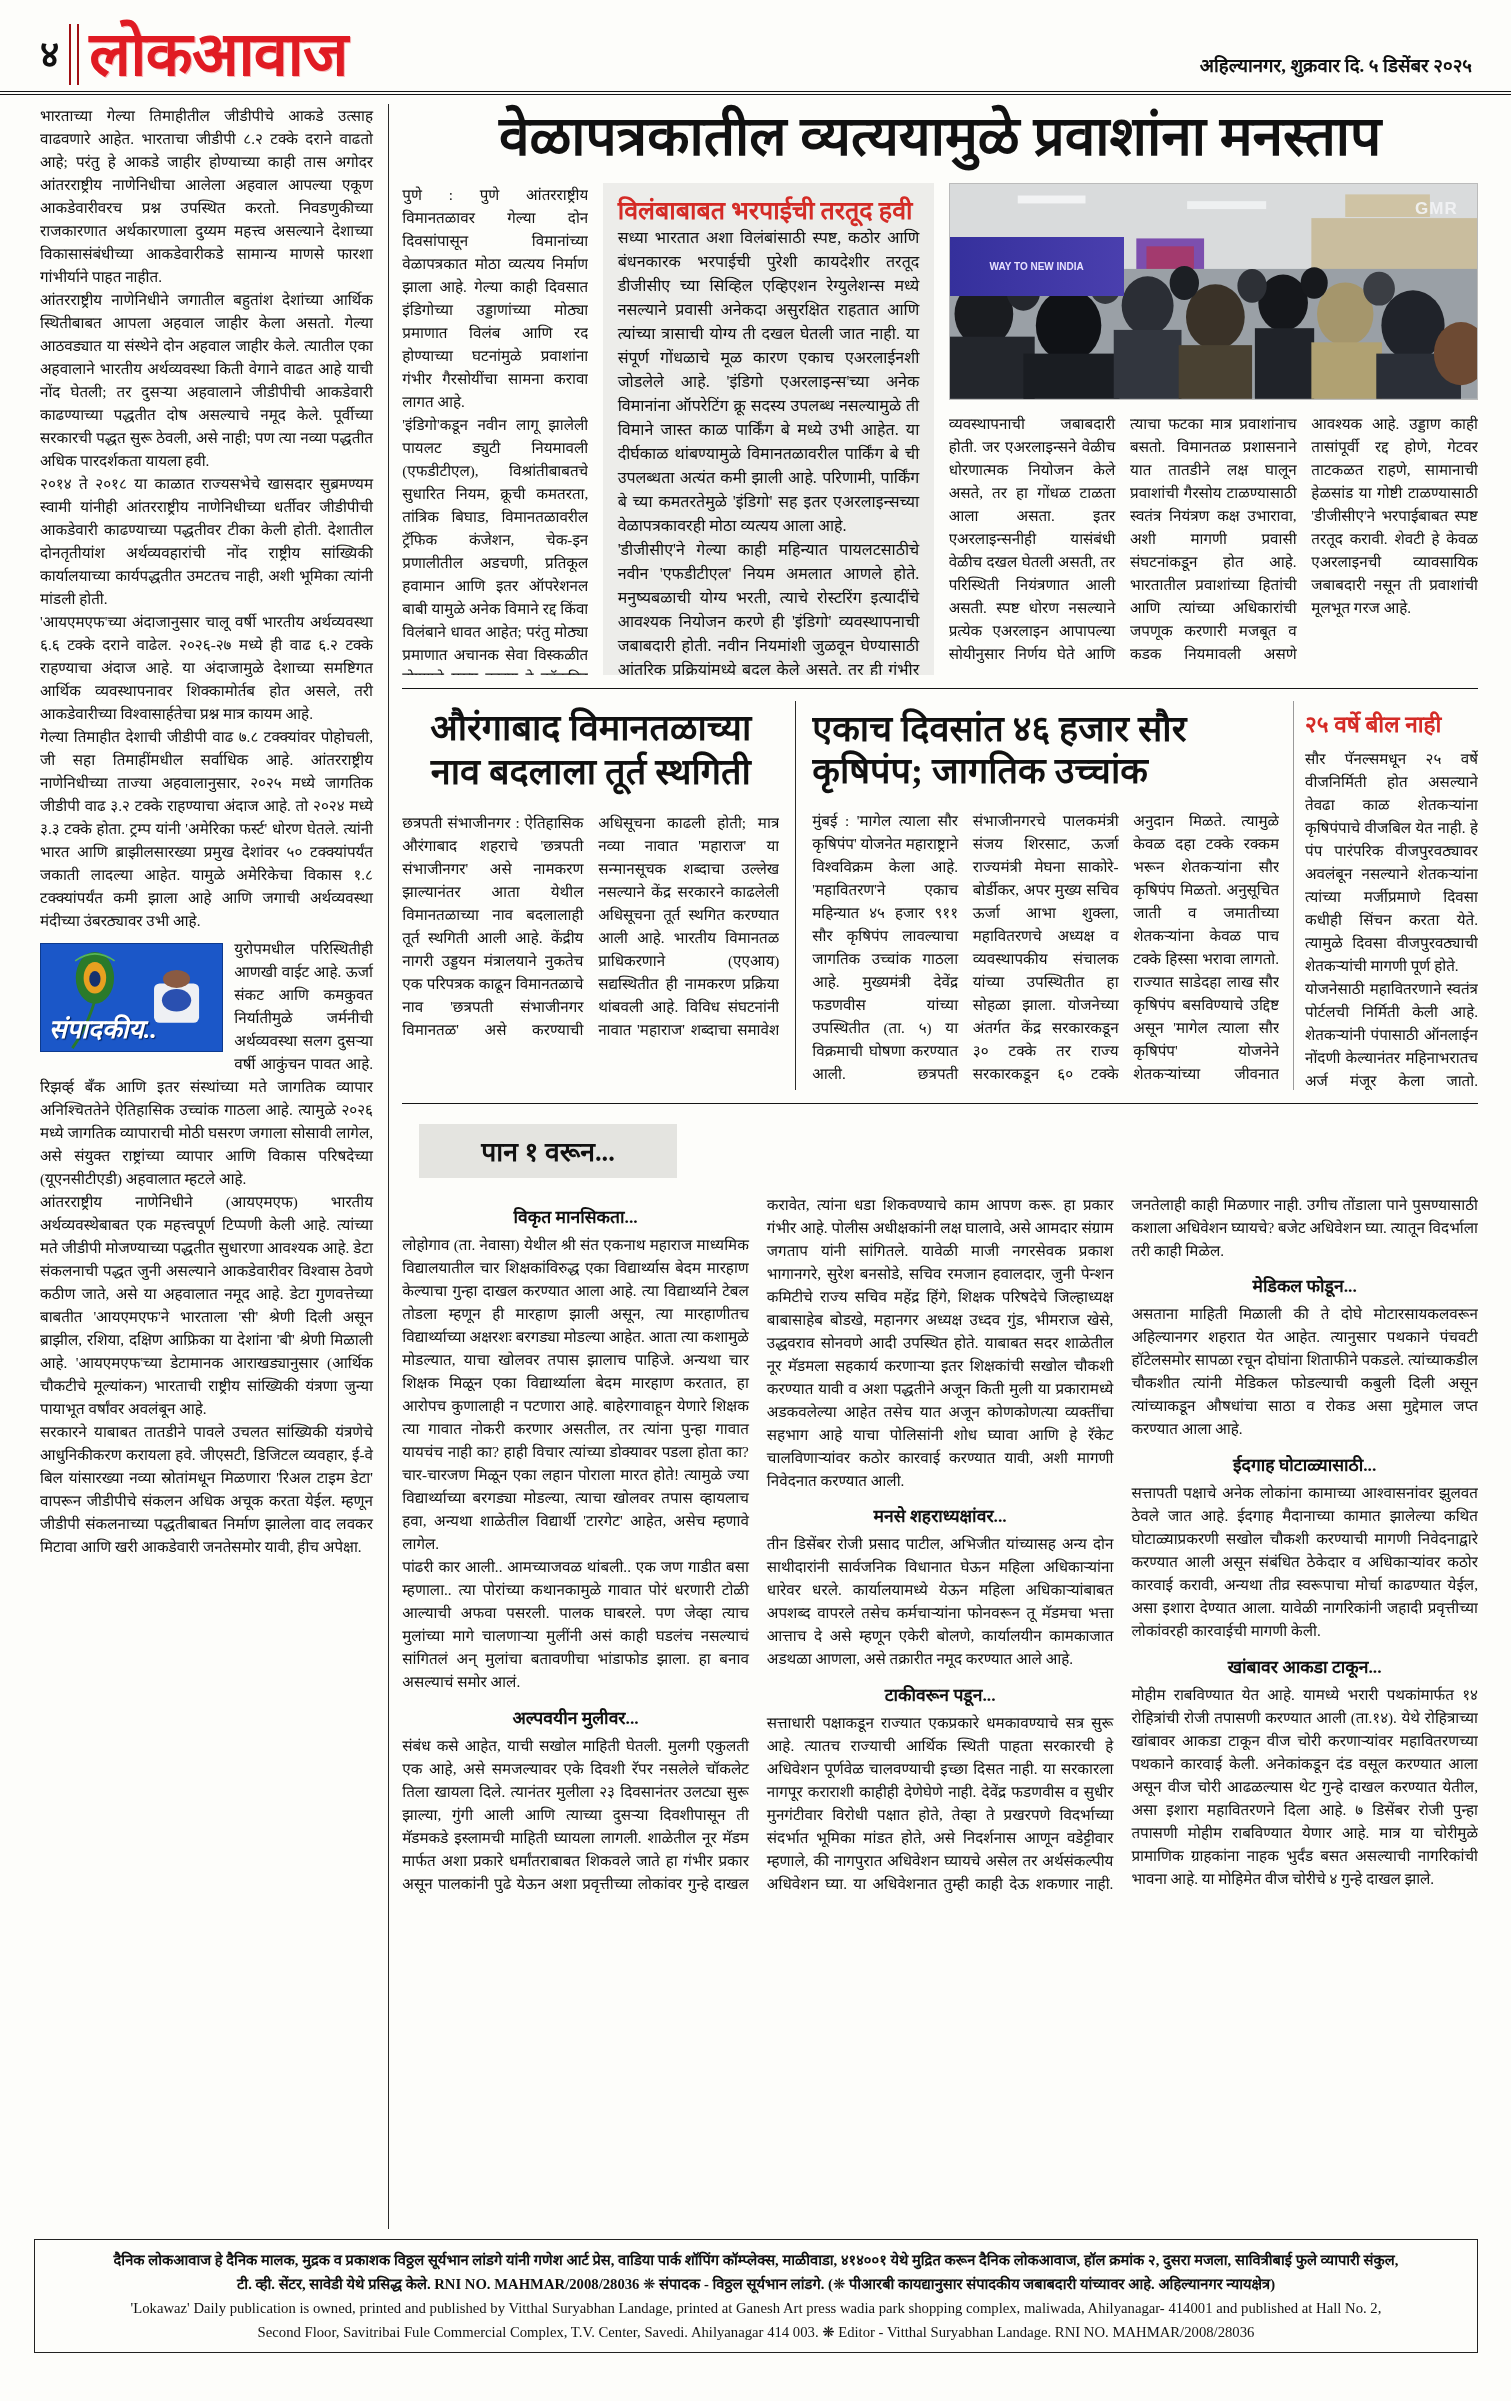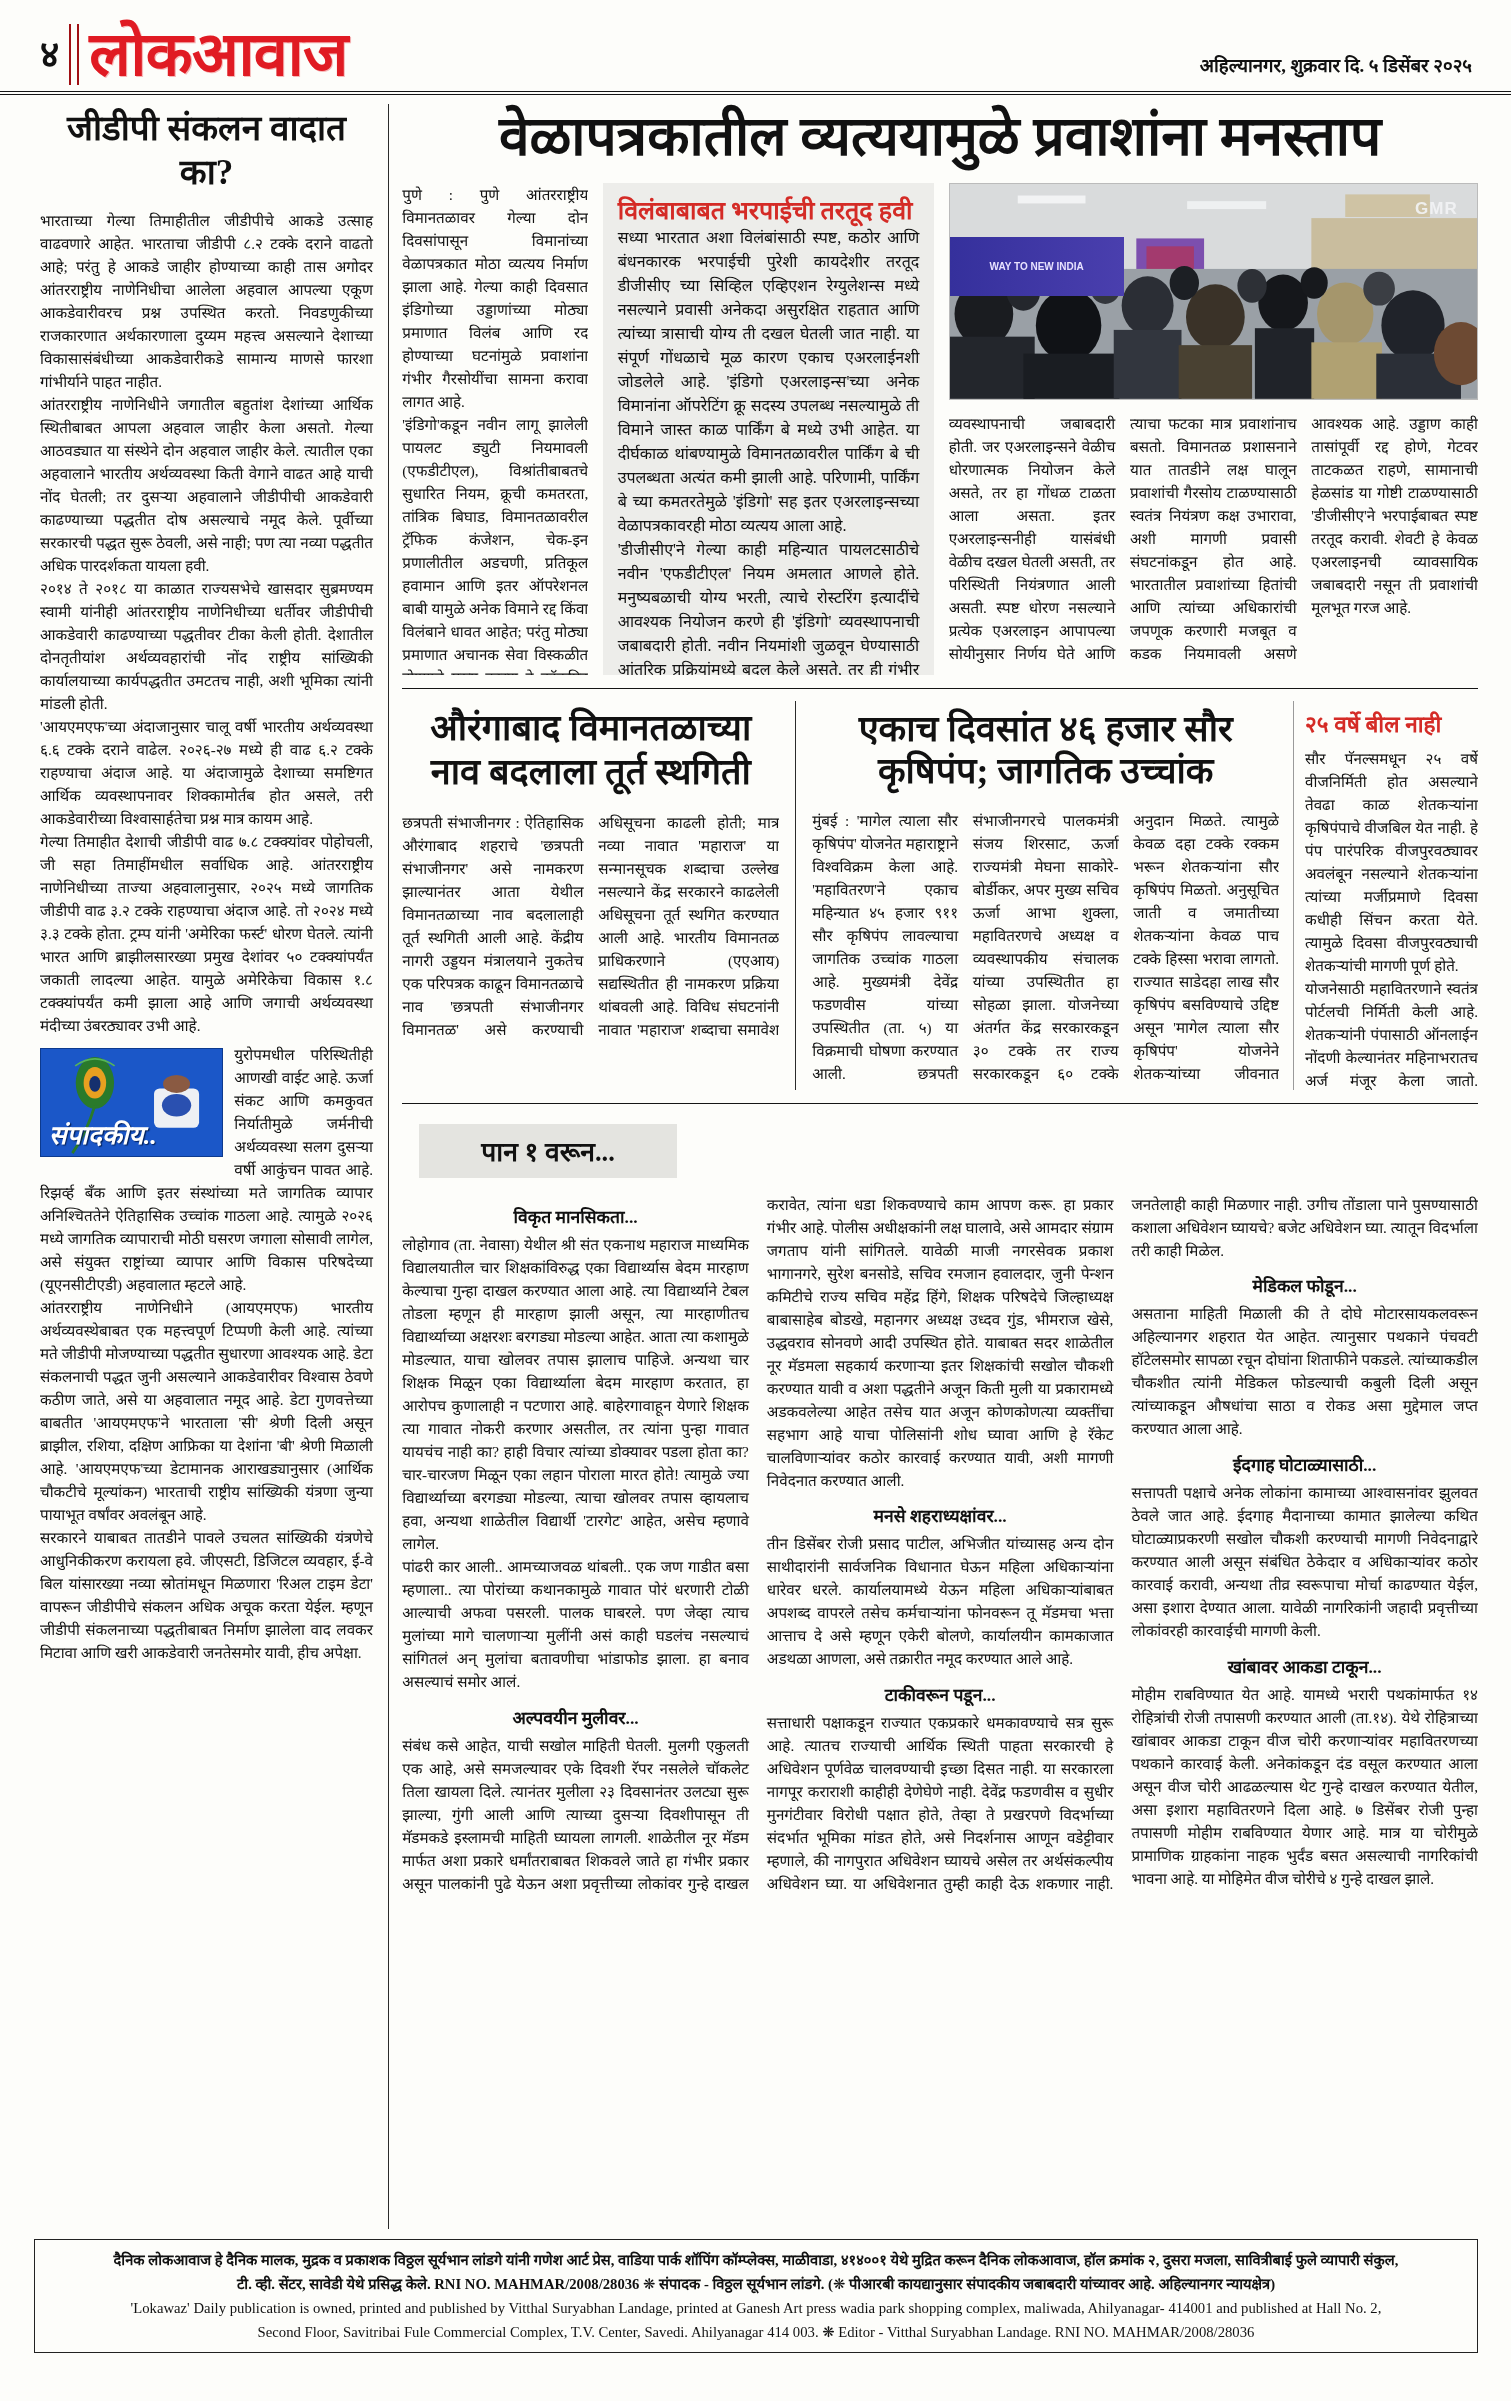--- a/index.html
+++ b/index.html
@@ -40,21 +40,21 @@
                 font-family:"Liberation Sans",sans-serif;text-align:center;padding:0 5.6px;box-sizing:border-box;}
   .below-photo{flex:1;column-count:3;column-gap:14.7px;overflow:hidden;}
   .rule{border-top:1.7px solid #151515;margin:12.4px 0;}
   
   .band2{display:flex;gap:16px;height:389px;overflow:hidden;}
   .story2{width:377px;flex:0 0 auto;border-right:1.1px solid #2b2b2b;padding-right:16px;overflow:hidden;}
   .story2-head{font-size:36px;font-weight:bold;text-align:center;line-height:1.22;margin:5.6px 0 16px;}
   .story2-body{column-count:2;column-gap:14.7px;height:237px;overflow:hidden;}
   .story3{flex:1;display:flex;gap:13.6px;overflow:hidden;}
   .story3-left{flex:1;overflow:hidden;}
-  .story3-head{font-size:36px;font-weight:bold;text-align:center;line-height:1.15;margin:8px 0 17px;}
+  .story3-head{font-size:36px;font-weight:bold;text-align:left;line-height:1.15;margin:8px 0 17px;}
   .story3-body{column-count:3;column-gap:14.7px;height:294px;overflow:hidden;}
   .story3-side{width:173px;flex:0 0 auto;border-left:0.6px solid #9a9a9a;padding-left:11.3px;overflow:hidden;}
   .side-title{color:#d42b26;font-size:22.6px;font-weight:bold;margin:6.8px 0 8px;}
   
   .cont{flex:1;overflow:hidden;margin-top:3.4px;}
   .cont-label{display:inline-block;background:#e4e4e0;font-size:26.5px;font-weight:bold;
               padding:9px 62px;margin:4.5px 0 14.7px 17px;}
   .cont-cols{column-count:3;column-gap:18px;height:954px;overflow:hidden;}
   .cont-sub{font-weight:bold;text-align:center;font-size:17.5px;margin:11.3px 0 5.6px;}
   .cont-sub:empty{display:none;margin:0;}
@@ -74,21 +74,20 @@
       <div class="pageno">४</div>
       <div class="mast-bars"></div>
       <div class="masthead">लोकआवाज</div>
     </div>
     <div class="dateline">अहिल्यानगर, शुक्रवार दि. ५ डिसेंबर २०२५</div>
   </div>
 
   <div class="main">
 
     <div class="left-col">
-      <div class="edit-head">जीडीपी संकलन वादात का?</div>
       <div class="body-text">भारताच्या गेल्या तिमाहीतील जीडीपीचे आकडे उत्साह वाढवणारे आहेत. भारताचा जीडीपी ८.२ टक्के दराने वाढतो आहे; परंतु हे आकडे जाहीर होण्याच्या काही तास अगोदर आंतरराष्ट्रीय नाणेनिधीचा आलेला अहवाल आपल्या एकूण आकडेवारीवरच प्रश्न उपस्थित करतो. निवडणुकीच्या राजकारणात अर्थकारणाला दुय्यम महत्त्व असल्याने देशाच्या विकासासंबंधीच्या आकडेवारीकडे सामान्य माणसे फारशा गांभीर्याने पाहत नाहीत.
 आंतरराष्ट्रीय नाणेनिधीने जगातील बहुतांश देशांच्या आर्थिक स्थितीबाबत आपला अहवाल जाहीर केला असतो. गेल्या आठवड्यात या संस्थेने दोन अहवाल जाहीर केले. त्यातील एका अहवालाने भारतीय अर्थव्यवस्था किती वेगाने वाढत आहे याची नोंद घेतली; तर दुसऱ्या अहवालाने जीडीपीची आकडेवारी काढण्याच्या पद्धतीत दोष असल्याचे नमूद केले. पूर्वीच्या सरकारची पद्धत सुरू ठेवली, असे नाही; पण त्या नव्या पद्धतीत अधिक पारदर्शकता यायला हवी.
 २०१४ ते २०१८ या काळात राज्यसभेचे खासदार सुब्रमण्यम स्वामी यांनीही आंतरराष्ट्रीय नाणेनिधीच्या धर्तीवर जीडीपीची आकडेवारी काढण्याच्या पद्धतीवर टीका केली होती. देशातील दोनतृतीयांश अर्थव्यवहारांची नोंद राष्ट्रीय सांख्यिकी कार्यालयाच्या कार्यपद्धतीत उमटतच नाही, अशी भूमिका त्यांनी मांडली होती.
 'आयएमएफ'च्या अंदाजानुसार चालू वर्षी भारतीय अर्थव्यवस्था ६.६ टक्के दराने वाढेल. २०२६-२७ मध्ये ही वाढ ६.२ टक्के राहण्याचा अंदाज आहे. या अंदाजामुळे देशाच्या समष्टिगत आर्थिक व्यवस्थापनावर शिक्कामोर्तब होत असले, तरी आकडेवारीच्या विश्वासार्हतेचा प्रश्न मात्र कायम आहे.
 गेल्या तिमाहीत देशाची जीडीपी वाढ ७.८ टक्क्यांवर पोहोचली, जी सहा तिमाहींमधील सर्वाधिक आहे. आंतरराष्ट्रीय नाणेनिधीच्या ताज्या अहवालानुसार, २०२५ मध्ये जागतिक जीडीपी वाढ ३.२ टक्के राहण्याचा अंदाज आहे. तो २०२४ मध्ये ३.३ टक्के होता. ट्रम्प यांनी 'अमेरिका फर्स्ट' धोरण घेतले. त्यांनी भारत आणि ब्राझीलसारख्या प्रमुख देशांवर ५० टक्क्यांपर्यंत जकाती लादल्या आहेत. यामुळे अमेरिकेचा विकास १.८ टक्क्यांपर्यंत कमी झाला आहे आणि जगाची अर्थव्यवस्था मंदीच्या उंबरठ्यावर उभी आहे.</div>
       <div style="margin-top:5.6px;">
         <div class="edit-badge">
           <svg width="181" height="107" viewBox="0 0 320 190">
             <rect x="0" y="0" width="320" height="190" fill="#1b57c8"></rect>
             <ellipse cx="95" cy="60" rx="34" ry="46" fill="#2a7a2a"></ellipse>

